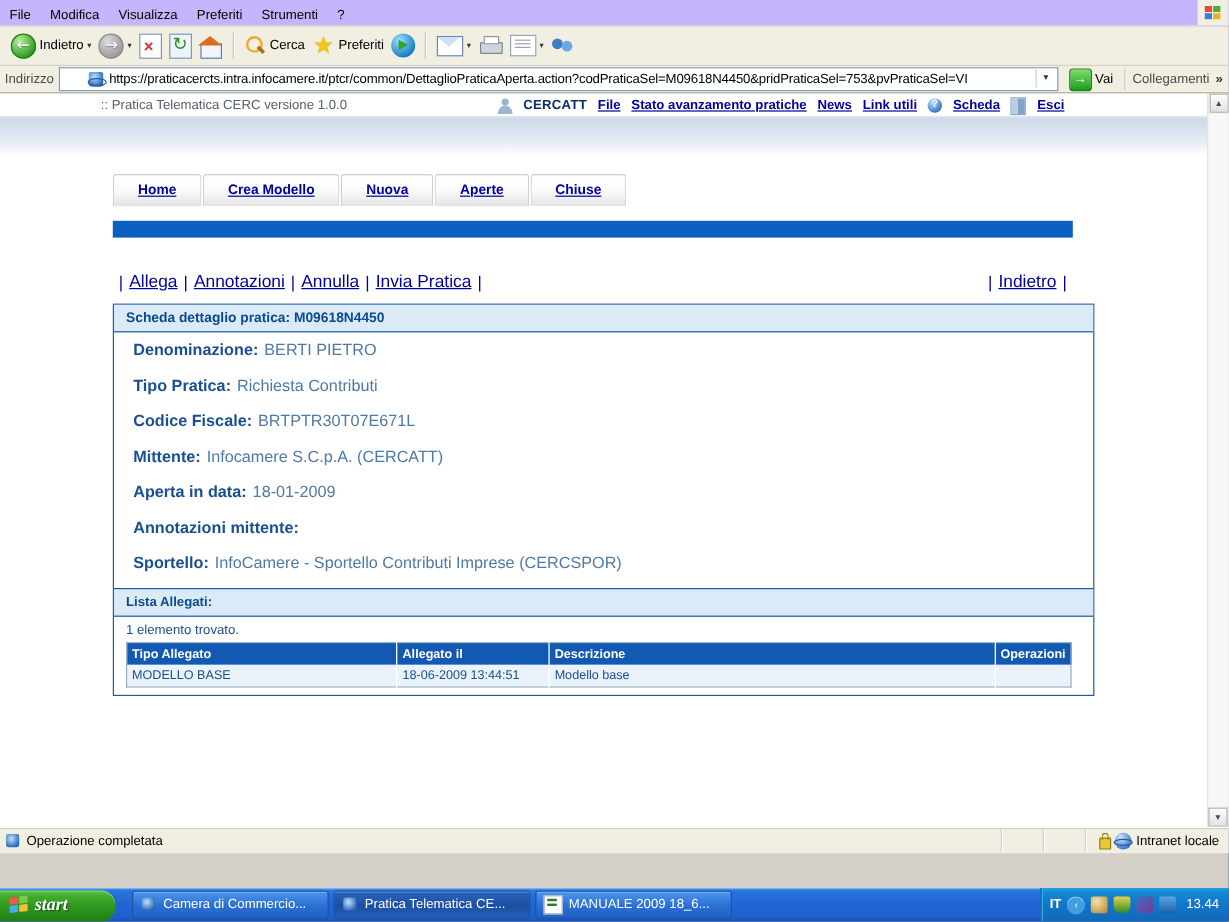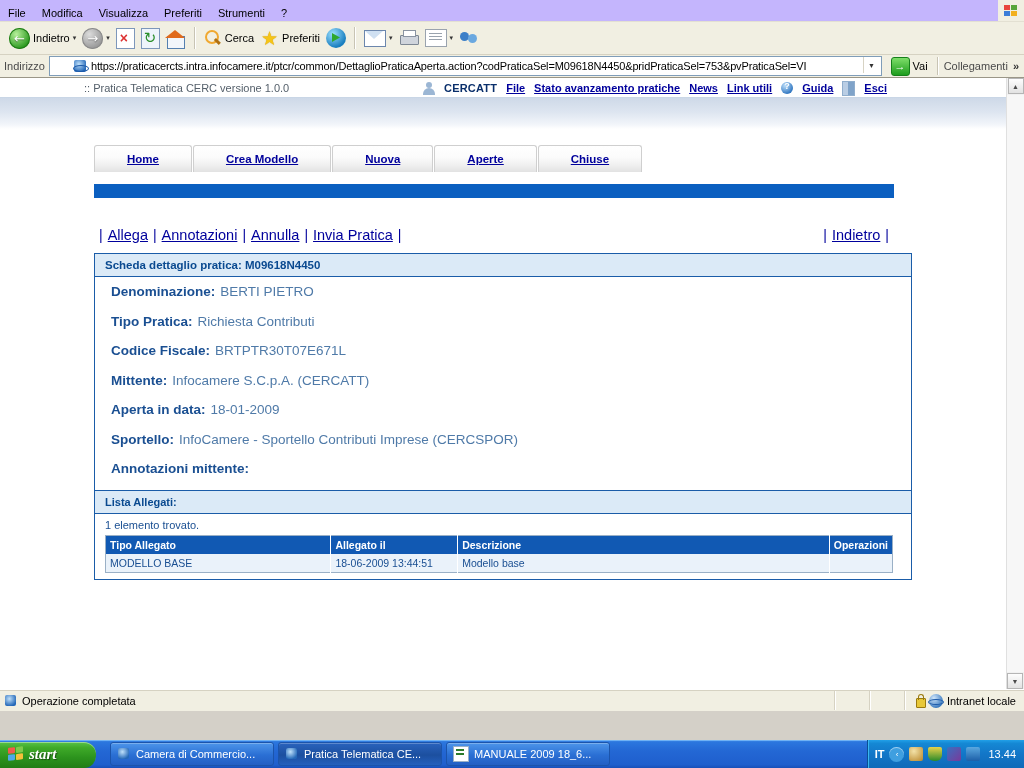--- a/index.html
+++ b/index.html
@@ -161,21 +161,21 @@
   .guida-ico:after{content:"?";position:absolute;left:3px;top:-1px;color:#fff;font-size:9px;font-weight:bold;}
   .esci-ico{width:11px;height:13px;display:inline-block;background:linear-gradient(to right,#b9cde4 0 45%,#7fa3c9 45% 100%);
     border:1px solid #90aecd;}
 
   .header-band{height:31px;background:linear-gradient(to bottom,#ced9e8 0%,#dde5f0 45%,#f2f5fa 85%,#ffffff 100%);}
 
   
   .tabs-wrap{position:relative;height:38px;margin-top:17px;padding-left:94px;}
   .tabs{display:flex;align-items:flex-end;height:26px;}
   .tab{
-    height:26px;min-width:0;padding:0 32px;margin-right:1px;
+    height:26px;min-width:0;padding:0 20px;margin-right:1px;
     background:linear-gradient(to bottom,#ffffff 0%,#fbfbfb 45%,#efefef 75%,#e2e2e2 100%);
     border:1px solid #cfcfcf;border-bottom:none;border-radius:3px 3px 0 0;
     display:flex;align-items:center;justify-content:flex-end;
   }
   .tab a{color:#00009c;font-size:11.5px;font-weight:bold;text-decoration:underline;white-space:nowrap;}
   .tabs-bar{height:14px;background:#0b5fc0;margin-left:94px;width:800px;}
 
   
   .actions{
     margin:29px 0 0 94px;width:800px;display:flex;align-items:center;
@@ -400,21 +400,21 @@
       <div class="app-header">
         <span class="app-version">:: Pratica Telematica CERC versione 1.0.0</span>
         <div class="app-links">
           <span class="user-ico"></span>
           <span class="cercatt-name">CERCATT</span>
           <a href="#">File</a>
           <a href="#">Stato avanzamento pratiche</a>
           <a href="#">News</a>
           <a href="#">Link utili</a>
           <span class="guida-ico"></span>
-          <a href="#">Guida</a>
+          <a href="#">Scheda</a>
           <span class="esci-ico"></span>
           <a href="#">Esci</a>
         </div>
       </div>
 
       <div class="header-band"></div>
 
       <div class="tabs-wrap">
         <div class="tabs">
           <div class="tab">
@@ -465,24 +465,24 @@
         <div class="field">
           <span class="lbl">Codice Fiscale:</span><span class="val">BRTPTR30T07E671L</span>
         </div>
         <div class="field">
           <span class="lbl">Mittente:</span><span class="val">Infocamere S.C.p.A. (CERCATT)</span>
         </div>
         <div class="field">
           <span class="lbl">Aperta in data:</span><span class="val">18-01-2009</span>
         </div>
         <div class="field">
+          <span class="lbl">Annotazioni mittente:</span><span class="val"></span>
+        </div>
+        <div class="field">
           <span class="lbl">Sportello:</span><span class="val">InfoCamere - Sportello Contributi Imprese (CERCSPOR)</span>
-        </div>
-        <div class="field">
-          <span class="lbl">Annotazioni mittente:</span><span class="val"></span>
         </div>
 
         <div class="section-title">Lista Allegati:</div>
         <div class="found">1 elemento trovato.</div>
 
         <table class="att">
           <thead>
             <tr>
               <th style="width:218px">Tipo Allegato</th>
               <th style="width:118px">Allegato il</th>

